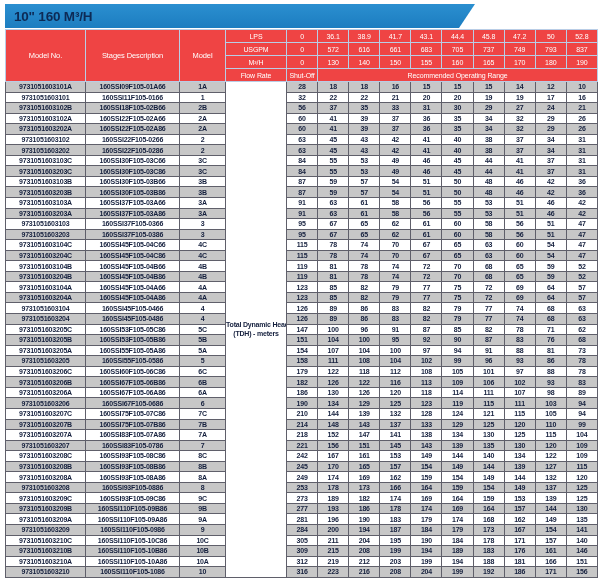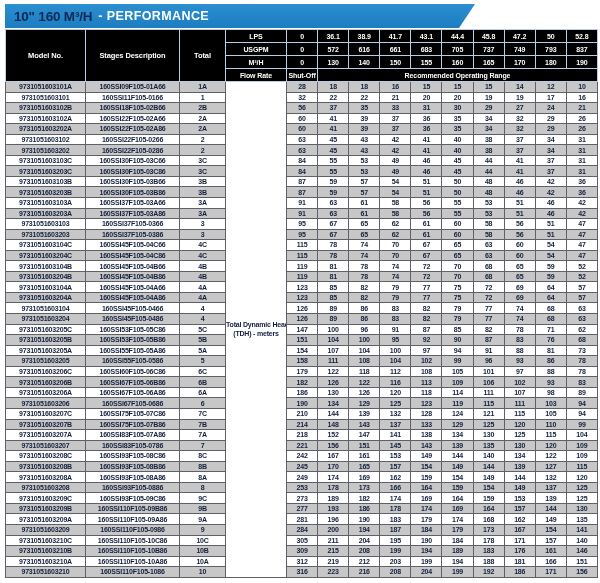--- a/index.html
+++ b/index.html
@@ -28,22 +28,22 @@
   table {
     border-collapse:collapse; table-layout:fixed;
     width:592px; margin:1px 0 0 5px;
     border:1.6px solid #2b2b38;
   }
   th, td {
     padding:0; text-align:center; vertical-align:middle;
     overflow:hidden; white-space:nowrap; line-height:1;
   }
   thead th {
-    background:#000000; color:#ffffff;
-    font-size:7px; font-weight:bold;
+    background:#ef4444; color:#ffffff;
+    font-size:7px; font-weight:normal;
     border:0.8px solid #b9cde6; height:13px;
     letter-spacing:-0.1px;
   }
   thead th.head-main { font-size:7.5px; }
   tbody td {
     font-size:7px; color:#141f3d; font-weight:bold;
     border:0.7px solid #5f5f6a; height:10.55px;
     letter-spacing:-0.2px;
   }
   tr.stripe-gray td { background:#c7c7c7; }
@@ -52,21 +52,20 @@
     background:#ffffff !important;
     font-size:7px; color:#141f3d; font-weight:bold;
     line-height:1.3;
   }
 </style>
 </head>
 <body>
 
 <div class="banner">
   <span class="size-txt">10" 160 M³/H</span>
-  <span class="perf-txt">- PERFORMANCE</span>
 </div>
 
 <table>
   <colgroup>
     <col style="width:80px">
     <col style="width:94px">
     <col style="width:46px">
     <col style="width:61px">
     <col style="width:31.1px">
       <col style="width:31.1px">
@@ -76,21 +75,21 @@
     <col style="width:31.1px">
       <col style="width:31.1px">
       <col style="width:31.1px">
       <col style="width:31.1px">
       <col style="width:31.1px">
   </colgroup>
   <thead>
     <tr>
       <th rowspan="4" class="head-main">Model No.</th>
       <th rowspan="4" class="head-main">Stages Description</th>
-      <th rowspan="4" class="head-main">Total</th>
+      <th rowspan="4" class="head-main">Model</th>
       <th>LPS</th>
     <th>0</th>
         <th>36.1</th>
         <th>38.9</th>
         <th>41.7</th>
         <th>43.1</th>
         <th>44.4</th>
         <th>45.8</th>
         <th>47.2</th>
         <th>50</th>

